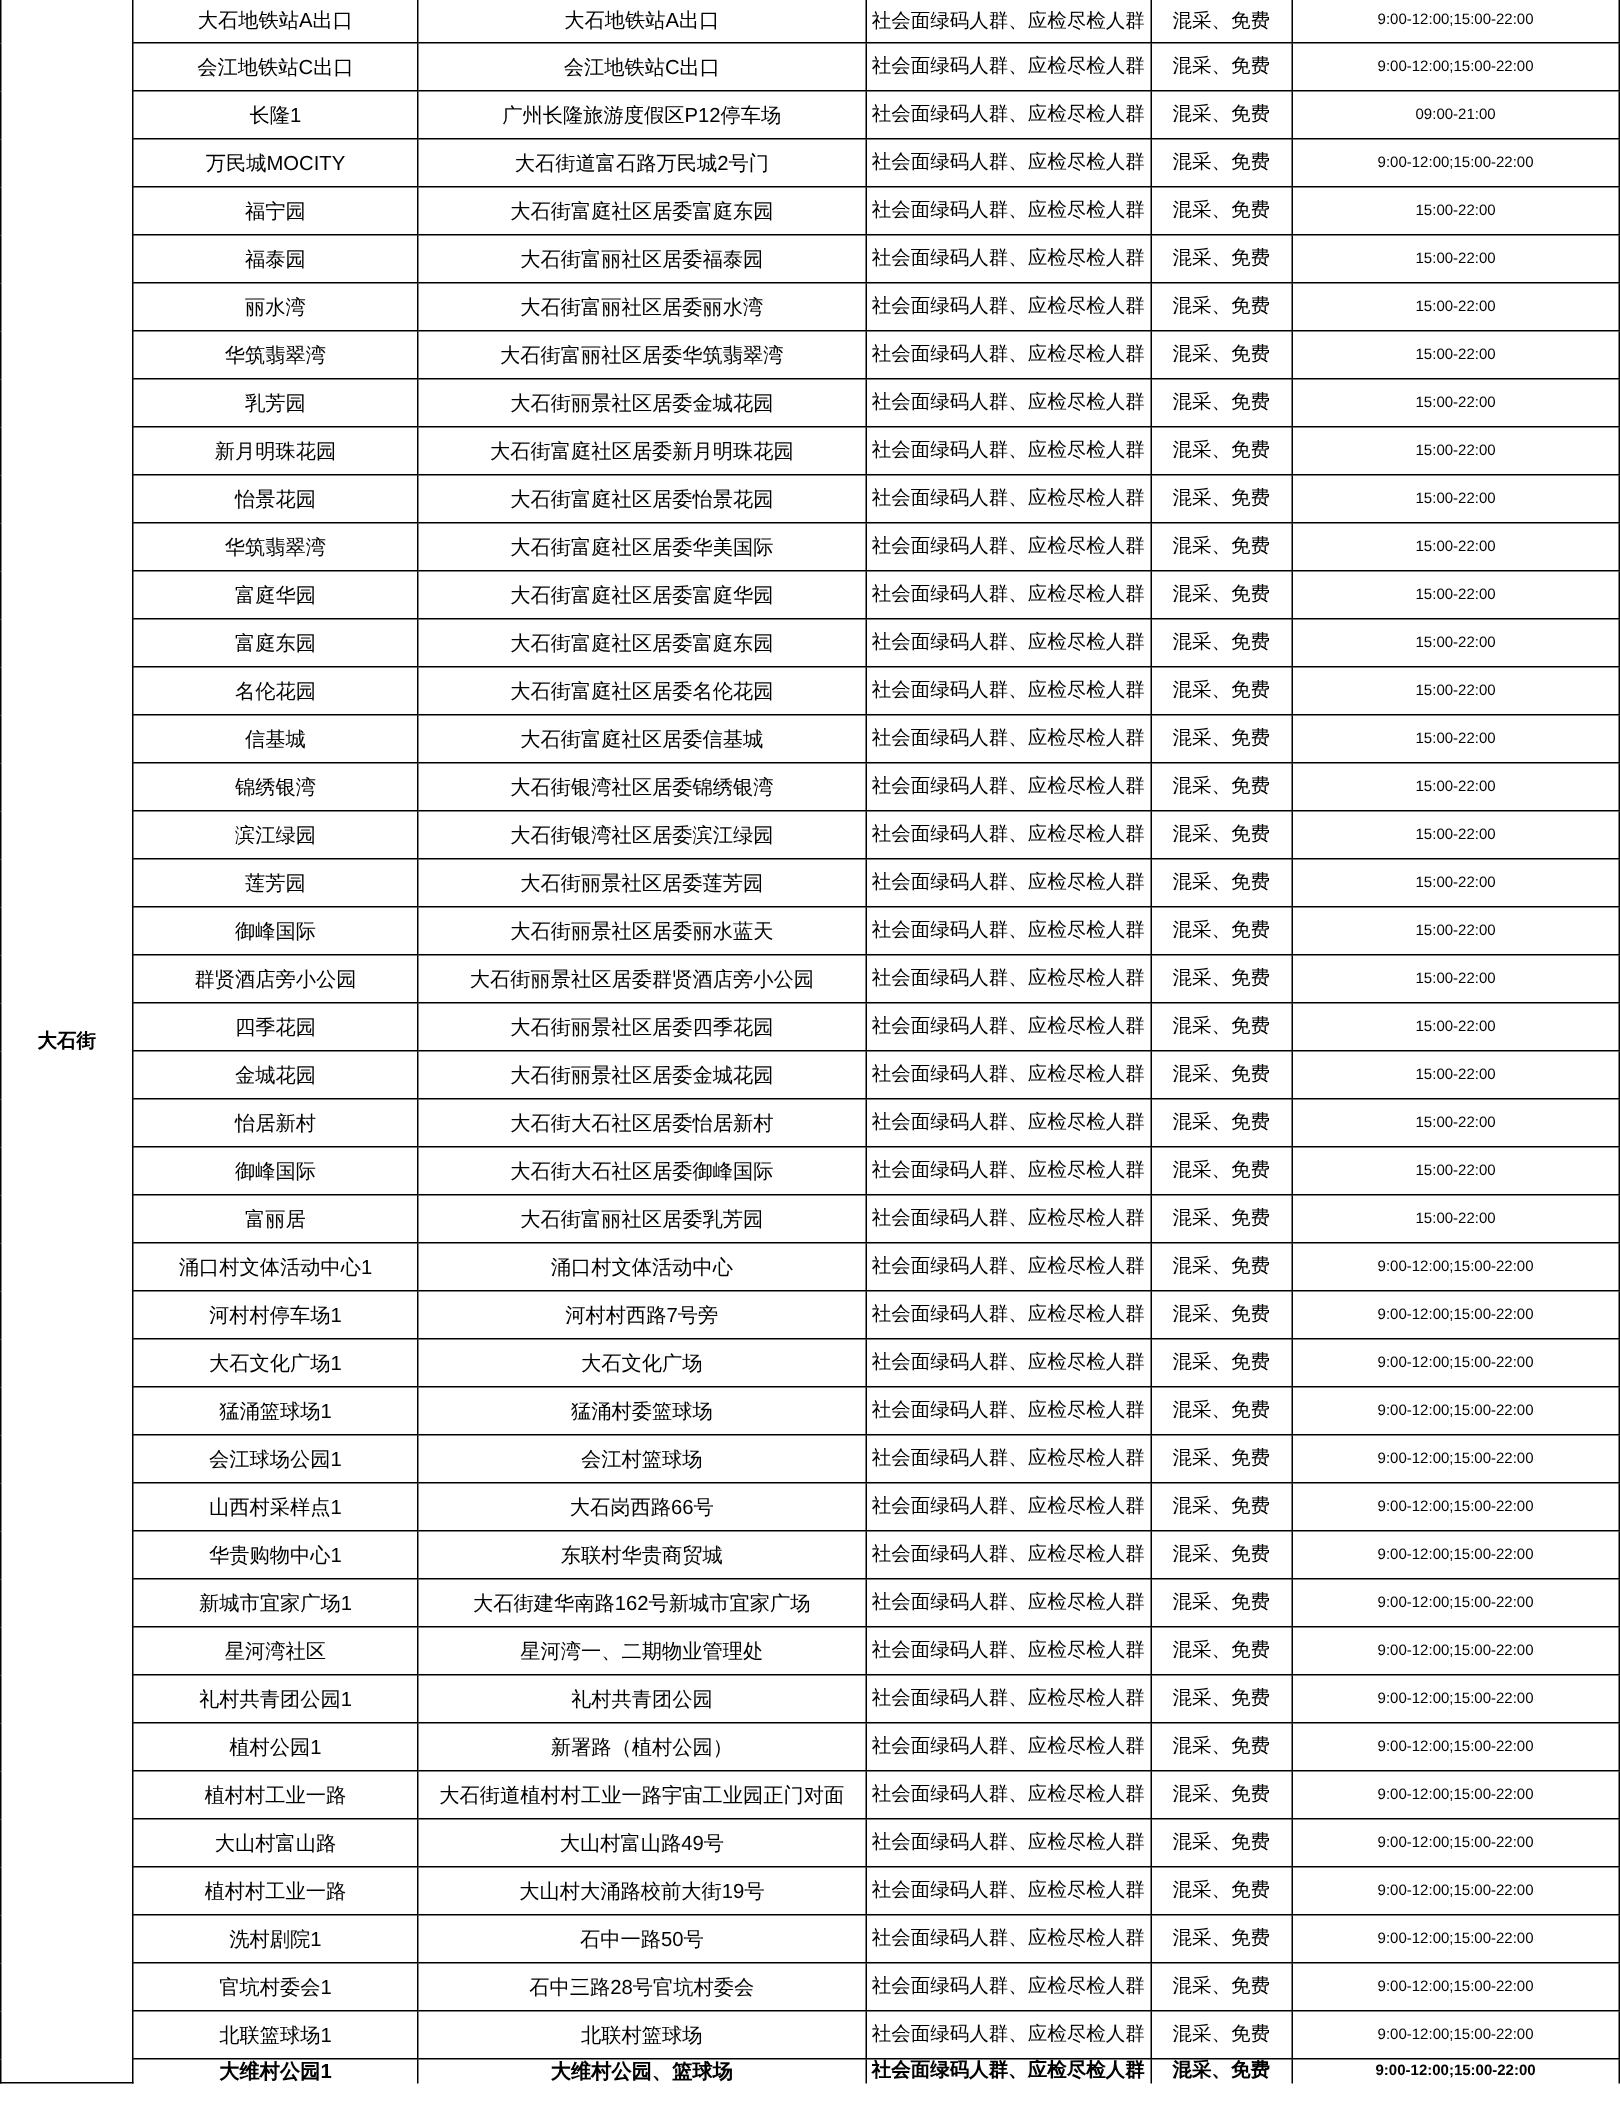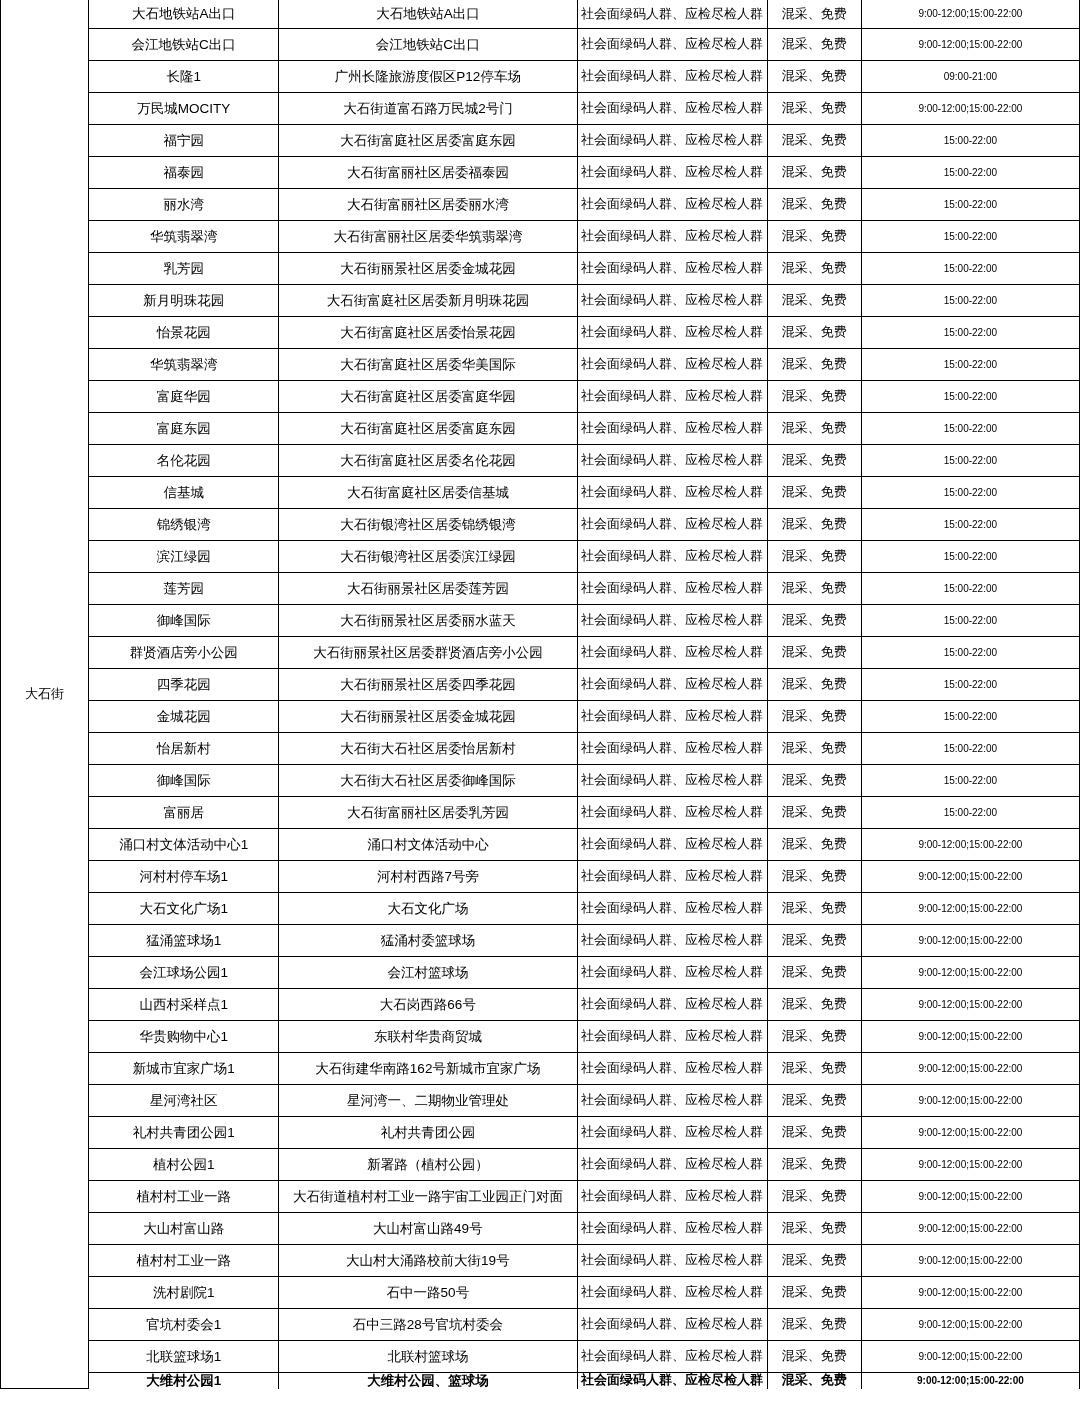--- a/index.html
+++ b/index.html
@@ -41,20 +41,21 @@
   col.c-name   { width: 190px; }
   col.c-addr   { width: 298px; }
   col.c-group  { width: 190px; }
   col.c-mode   { width: 94px; }
   col.c-time   { width: 218px; }
 
   td.street {
     border-left: none;
     font-size: 13px;
     vertical-align: middle;
+    font-weight: bold;
   }
   td.name   { font-size: 13.5px; }
   td.addr   { font-size: 13.5px; }
   td.group  { font-size: 13px; margin-left: 17px; }
   td.mode   { font-size: 13px; margin-top: 33px; }
   td.time   { font-size: 10px; }
 
   
   tr.first td { height: 28px; border-top: none; }
   tr.first td.street { border-top: none; }

